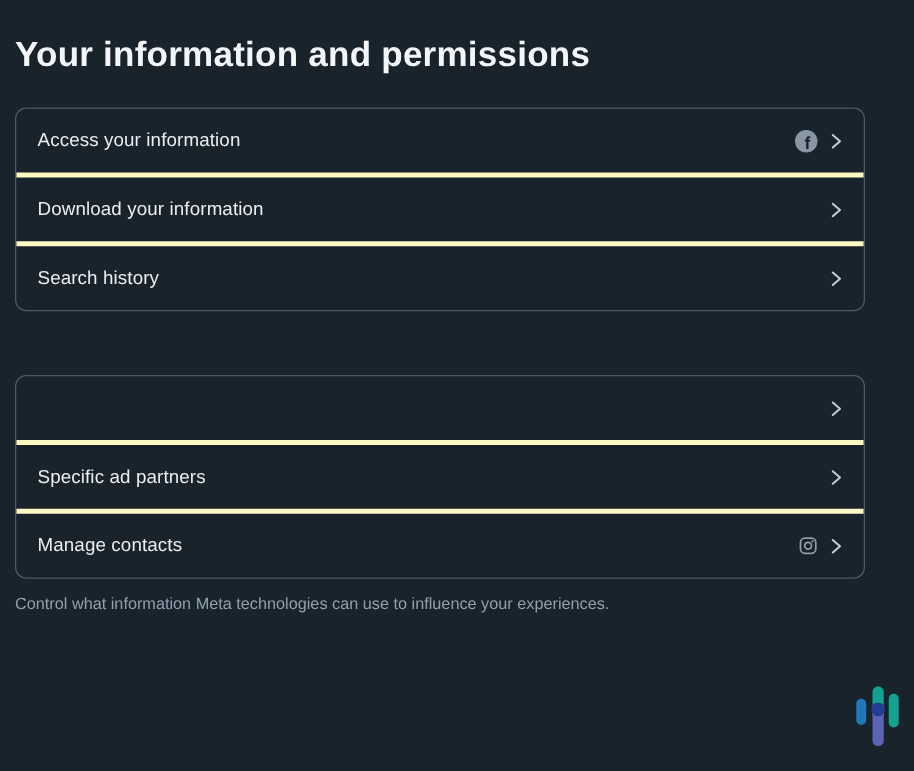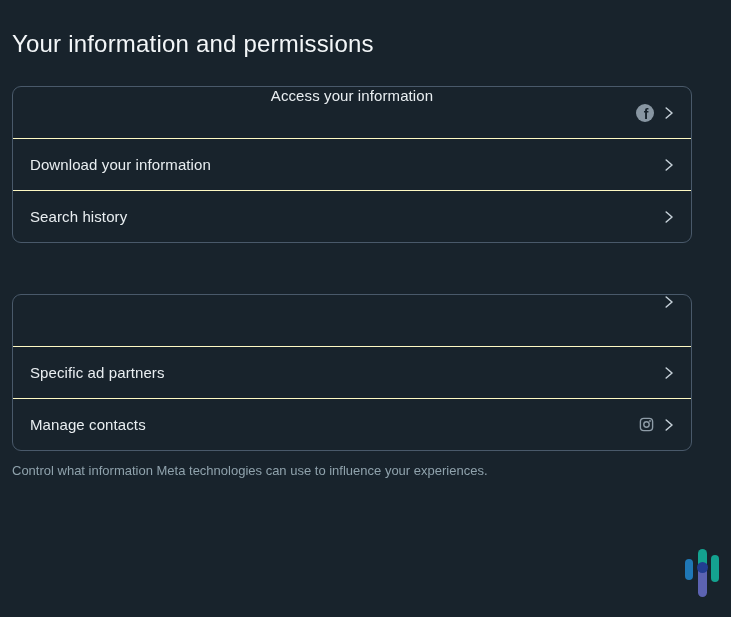--- a/index.html
+++ b/index.html
@@ -16,42 +16,42 @@
     -webkit-font-smoothing: antialiased;
   }
   .content {
     position: absolute;
     left: 12px;
     top: 0;
     width: 680px;
   }
   h1.page-title {
     margin: 31px 0 0 0;
-    font-size: 24px;
+    font-size: 28px;
     line-height: 26px;
-    font-weight: 400;
+    font-weight: 700;
     letter-spacing: 0.2px;
     color: #f3f6f8;
   }
   .card {
     border: 1px solid #49596a;
     border-radius: 9px;
     overflow: hidden;
   }
   .card.first { margin-top: 29px; }
   .card.second { margin-top: 51px; }
   .row {
     height: 51px;
     display: flex;
     align-items: center;
     padding: 0 17px;
     cursor: pointer;
-    border-top: 1px solid #fef9c3;
+    border-top: 4px solid #fef9c3;
   }
-  .row:first-child { border-top: none; flex-direction: column; }
+  .row:first-child { border-top: none; }
   .row-label {
     font-size: 15px;
     font-weight: 500;
     letter-spacing: 0.1px;
     color: #e9eef1;
   }
   .row-right {
     margin-left: auto;
     display: flex;
     align-items: center;

